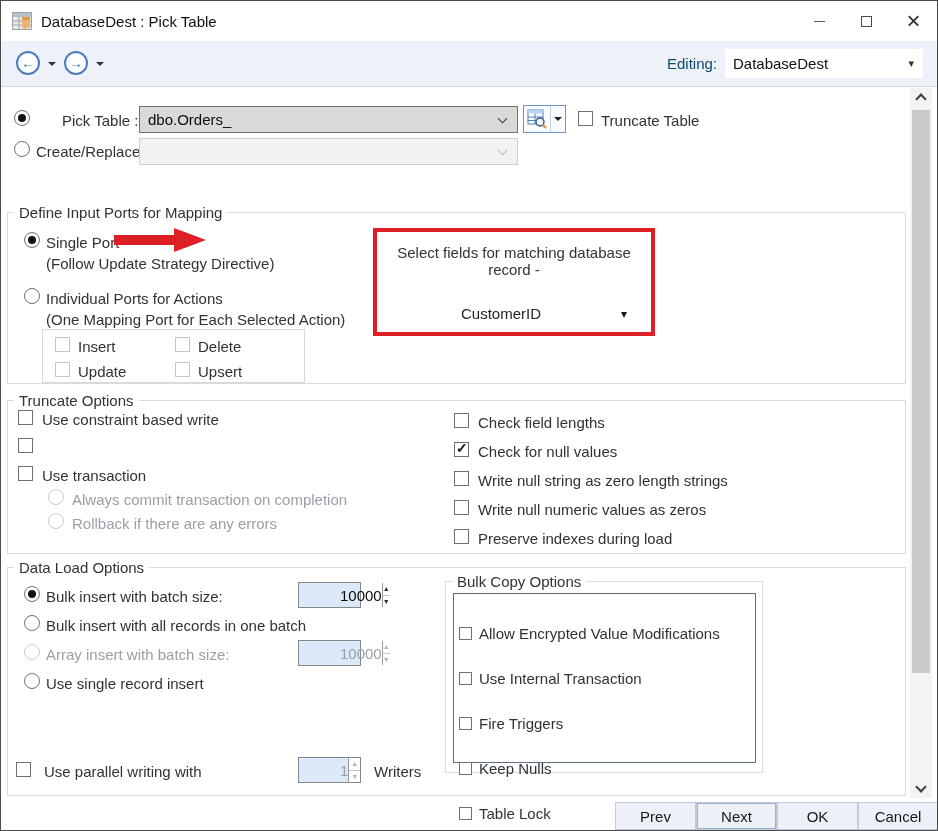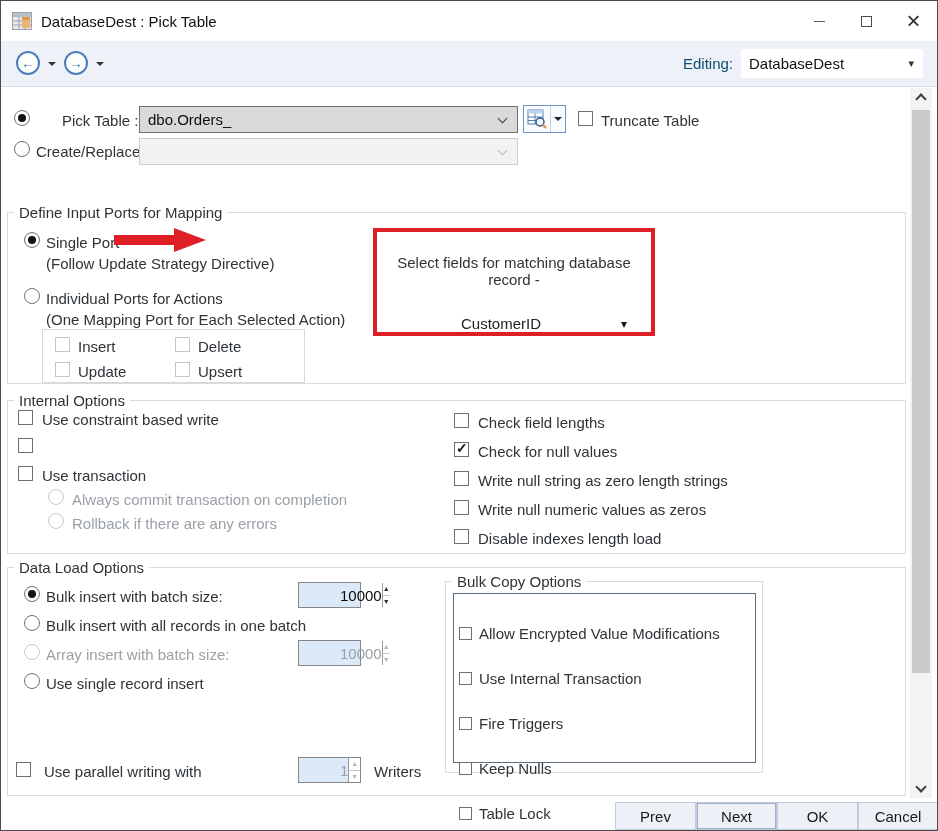--- a/index.html
+++ b/index.html
@@ -21,21 +21,21 @@
   .max-glyph { width:11px; height:11px; border:1px solid #4a4a4a; }
   .close-glyph { font-size:24px; line-height:20px; color:#2f2f2f; font-weight:400; }
 
   
   .toolbar { position:absolute; left:0; top:40px; width:936px; height:46px; background:#eef2f8; border-bottom:1px solid #d6dce6; }
   .nav-circle { position:absolute; top:10px; width:24px; height:24px; border:2px solid #4f7dba; border-radius:50%;
     color:#4f7dba; display:flex; align-items:center; justify-content:center; font-size:14px; font-weight:bold; background:#fdfefe; }
   .tri-down { position:absolute; width:0; height:0; border-left:4px solid transparent; border-right:4px solid transparent; border-top:4px solid #333; }
   .editing-wrap { position:absolute; right:14px; top:8px; display:flex; align-items:center; height:29px; }
   .editing-label { color:#0c4a6e; margin-right:8px; }
-  .editing-combo { width:182px; height:29px; background:#fff; position:relative; display:flex; align-items:center; padding-left:8px; color:#111; }
+  .editing-combo { width:198px; height:29px; background:#fff; position:relative; display:flex; align-items:center; padding-left:8px; color:#111; }
   .editing-combo .caret { position:absolute; right:9px; top:8px; font-size:11px; color:#333; }
 
   
   .radio { position:absolute; width:16px; height:16px; border:1px solid #6f6f6f; border-radius:50%; background:#fff; }
   .radio.on::after { content:""; position:absolute; left:3px; top:3px; width:8px; height:8px; border-radius:50%; background:#141414; }
   .radio.dis { border-color:#c9c9c9; }
   .cb { position:absolute; width:15px; height:15px; border:1px solid #6f6f6f; background:#fff; }
   .cb.dis { border-color:#c6c6c6; }
   .cb .tick { position:absolute; left:1px; top:-2px; font-size:14px; line-height:15px; color:#141414; font-weight:bold; }
   .lbl { position:absolute; white-space:nowrap; line-height:18px; }
@@ -52,21 +52,21 @@
   .spin { position:absolute; width:63px; height:26px; border:1px solid #878787; background:#dbe9f8; display:flex;padding-left:36px; }
   .spin-val { flex:1; padding:4px 0 0 5px; color:#0d0d0d; }
   .spin.dis .spin-val { color:#9aa0a6; }
   .spin-btns { width:17px; border-left:1px solid #9a9a9a; background:#fff; display:flex; flex-direction:column; }
   .spin-btn { flex:1; display:flex; align-items:center; justify-content:center; font-size:7px; color:#2b2b2b; }
   .spin-btn + .spin-btn { border-top:1px solid #c9c9c9; }
   .spin.dis .spin-btn { color:#aeb2b8; }
 
   
   .red-rect { position:absolute; border:4px solid #df1f26; background:transparent; }
-  .match-prompt { margin-top:22px; text-align:center; color:#2e3338; }
+  .match-prompt { margin-top:12px; text-align:center; color:#2e3338; }
   .match-field { position:relative; margin-top:27px; text-align:center; padding-right:26px; color:#202428; }
   .match-caret { position:absolute; right:24px; top:2px; font-size:12px; color:#1a1a1a; }
 
   .action-box { position:absolute; border:1px solid #d8d8d8; }
 
   .listbox { position:absolute; border:1px solid #5e6d7c; background:#fff; padding:4px 0 0 5px; }
   .list-item { height:19px; display:flex; align-items:center;margin-top:26px; }
   .cbi { width:13px; height:13px; border:1px solid #707070; margin-right:7px; position:relative; flex:none; background:#fff; }
   .cbi .tick { position:absolute; left:0px; top:-3px; font-size:13px; color:#141414; font-weight:bold; }
 
@@ -185,21 +185,21 @@
     <div class="red-rect" style="left:365px; top:15px; width:282px; height:108px;">
       <div class="match-prompt">Select fields for matching database record -</div>
       <div class="match-field">
         <span>CustomerID</span>
         <span class="match-caret">▾</span>
       </div>
     </div>
   </div>
 
   <div class="group" style="left:6px; top:399px; width:899px; height:154px;">
-    <span class="group-label">Internal Options</span>
+    <span class="group-label">Truncate Options</span>
 
     <span class="cb" style="left:10px; top:9px;"></span>
     <span class="lbl" style="left:34px; top:10px;">Use constraint based write</span>
     <span class="cb" style="left:10px; top:37px;"></span>
     <span class="cb" style="left:10px; top:65px;"></span>
     <span class="lbl" style="left:34px; top:66px;">Use transaction</span>
 
     <span class="radio dis" style="left:40px; top:88px;"></span>
     <span class="lbl gray" style="left:64px; top:90px;">Always commit transaction on completion</span>
     <span class="radio dis" style="left:40px; top:112px;"></span>
@@ -209,21 +209,21 @@
     <span class="lbl" style="left:470px; top:13px;">Check field lengths</span>
     <span class="cb" style="left:446px; top:41px;">
         <span class="tick">✓</span>
       </span>
     <span class="lbl" style="left:470px; top:42px;">Check for null values</span>
     <span class="cb" style="left:446px; top:70px;"></span>
     <span class="lbl" style="left:470px; top:71px;">Write null string as zero length strings</span>
     <span class="cb" style="left:446px; top:99px;"></span>
     <span class="lbl" style="left:470px; top:100px;">Write null numeric values as zeros</span>
     <span class="cb" style="left:446px; top:128px;"></span>
-    <span class="lbl" style="left:470px; top:129px;">Disable indexes length load</span>
+    <span class="lbl" style="left:470px; top:129px;">Preserve indexes during load</span>
   </div>
 
   <div class="group" style="left:6px; top:566px; width:899px; height:229px;">
     <span class="group-label">Data Load Options</span>
 
     <span class="radio on" style="left:16px; top:18px;"></span>
     <span class="lbl" style="left:38px; top:20px;">Bulk insert with batch size:</span>
     <div class="spin" style="left:290px; top:14px;">
       <span class="spin-val">10000</span>
       <span class="spin-btns">

